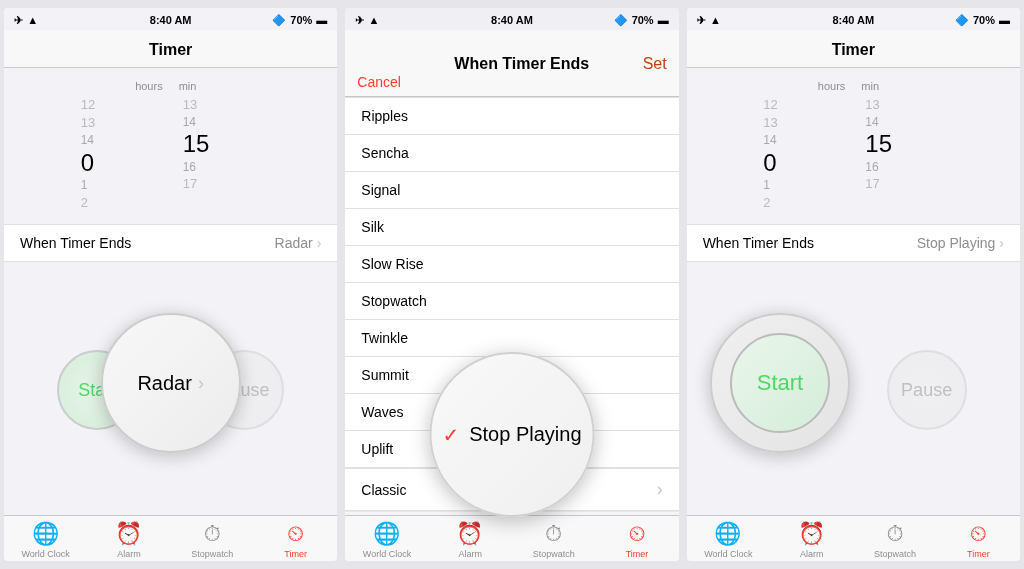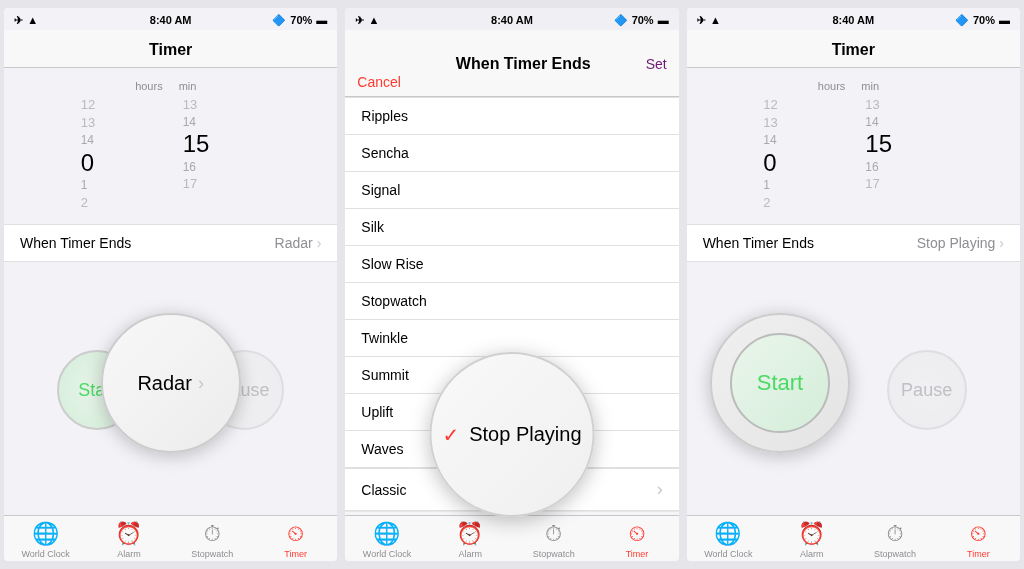--- a/index.html
+++ b/index.html
@@ -58,22 +58,22 @@
       text-align: center;
       flex: 1;
     }
     .nav-cancel {
       font-size: 14px;
       color: #ff3b30;
       cursor: pointer;
       margin-top: 36px;
     }
     .nav-set {
-      font-size: 14px;
-      color: #701a75;
+      font-size: 16px;
+      color: #c2410c;
       cursor: pointer;
     }
 
     
     .settings-row {
       display: flex;
       align-items: center;
       justify-content: space-between;
       padding: 10px 16px;
       background: #fff;
@@ -375,24 +375,24 @@
       <div class="list-item">
           <span>Stopwatch</span>
         </div>
       <div class="list-item">
           <span>Twinkle</span>
         </div>
       <div class="list-item">
           <span>Summit</span>
         </div>
       <div class="list-item">
+          <span>Waves</span>
+        </div>
+      <div class="list-item">
           <span>Uplift</span>
-        </div>
-      <div class="list-item">
-          <span>Waves</span>
         </div>
     </div>
 
     <div style="background:#fff; border-top:1px solid #e0e0e0; border-bottom:1px solid #e0e0e0; padding:10px 16px; display:flex; align-items:center; justify-content:space-between; cursor:pointer;">
       <span style="font-size:14px; color:#000;">Classic</span>
       <span style="color:#c7c7cc; font-size:18px;">›</span>
     </div>
 
     <div style="background:#fff; border-top:1px solid #e0e0e0; padding:10px 16px; display:flex; align-items:center; gap:12px; opacity:0.4;">
       <span style="color:#ff3b30; font-size:14px;">✓</span>

